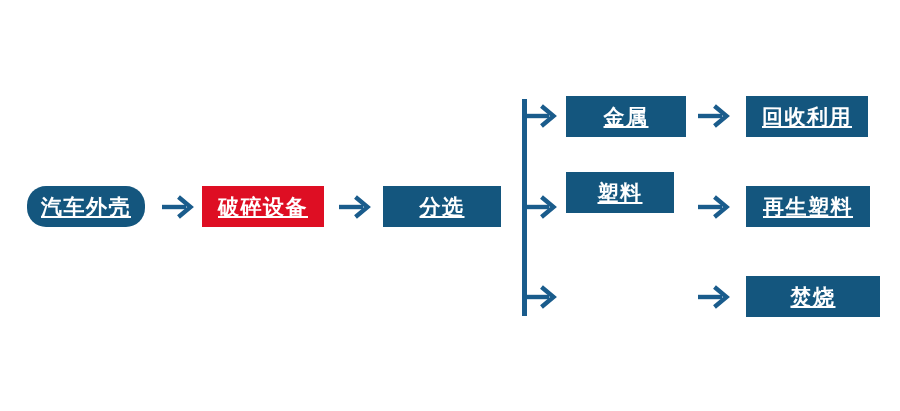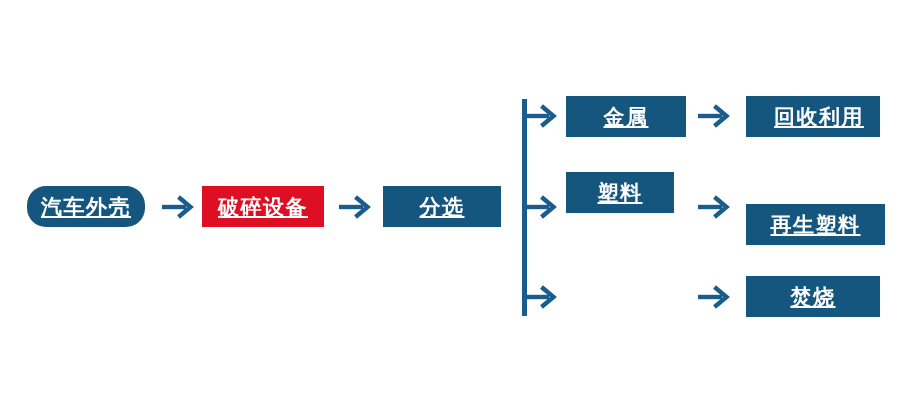--- a/index.html
+++ b/index.html
@@ -50,22 +50,22 @@
   .n-car     { left: 27px;  top: 186px; width: 118px; border-radius: 19px; }
   .n-crusher { left: 202px; top: 186px; width: 122px; }
   .n-sorting { left: 383px; top: 186px; width: 118px; }
 
   
   .n-metal   { left: 566px; top: 96px;  width: 120px; }
   .n-plastic { left: 566px; top: 172px; width: 108px; }
   .n-sponge  { left: 566px; top: 276px; width: 120px; }
 
   
-  .n-recycle { left: 746px; top: 96px;  width: 122px; padding-left: 12px; }
-  .n-regen   { left: 746px; top: 186px; width: 139px; margin-top: 18px; }
+  .n-recycle { left: 746px; top: 96px;  width: 122px; }
+  .n-regen   { left: 746px; top: 186px; width: 124px; }
   .n-burn    { left: 746px; top: 276px; width: 134px; }
 
   
   .a-main1   { left: 161px; top: 194px; }
   .a-main2   { left: 338px; top: 194px; }
   .a-branch1 { left: 524px; top: 103px; }
   .a-branch2 { left: 524px; top: 194px; }
   .a-branch3 { left: 524px; top: 284px; }
   .a-out1    { left: 697px; top: 103px; }
   .a-out2    { left: 697px; top: 194px; }

